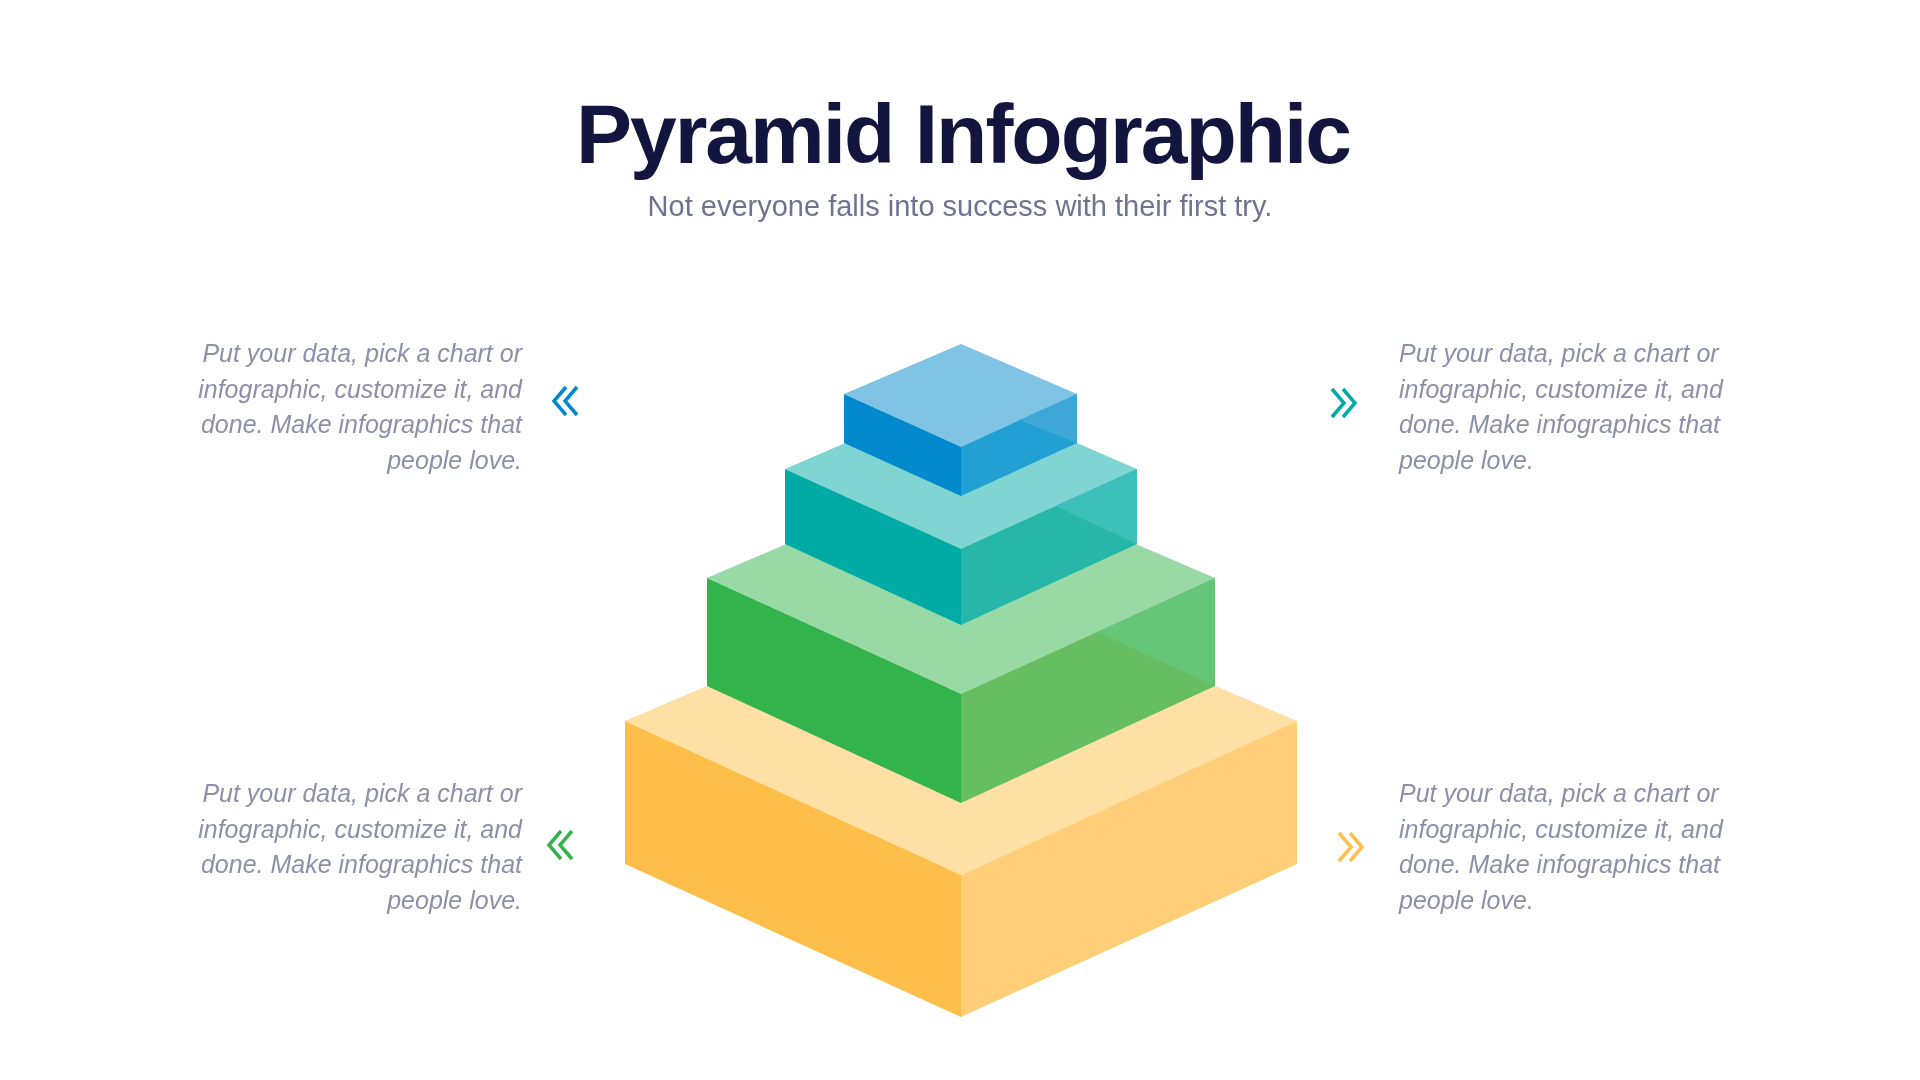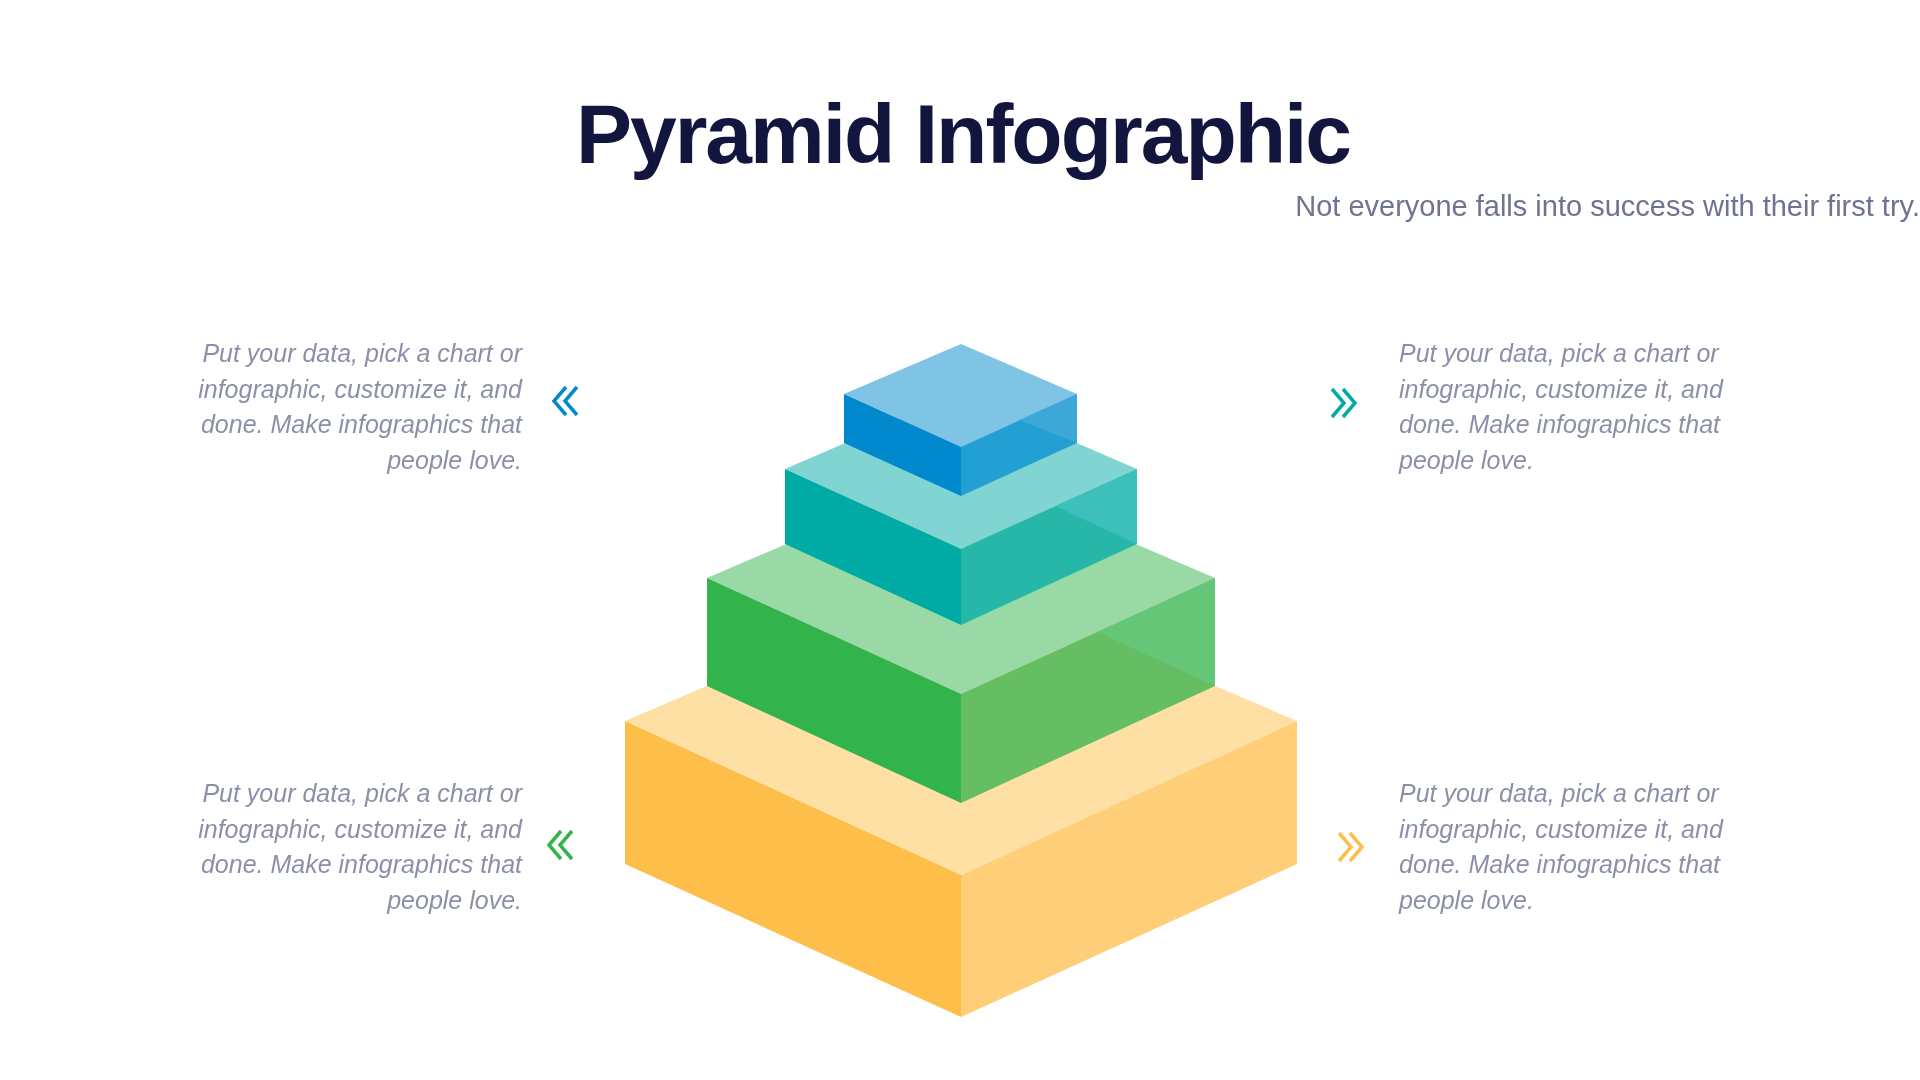--- a/index.html
+++ b/index.html
@@ -1,18 +1,18 @@
 <!DOCTYPE html>
 <html><head>
 <meta charset="utf-8">
 <style>
   html,body{margin:0;padding:0;background:#ffffff;}
   body{width:1920px;height:1080px;position:relative;overflow:hidden;font-family:"Liberation Sans","DejaVu Sans",sans-serif;}
   .title{position:absolute;left:3px;top:86px;width:1920px;text-align:center;font-size:84px;font-weight:bold;color:#12163f;letter-spacing:-2px;}
-  .subtitle{position:absolute;left:0;top:190px;width:1920px;text-align:right;font-size:29px;color:#6e7391;}
+  .subtitle{position:absolute;left:0;top:190px;width:1920px;text-align:center;font-size:29px;color:#6e7391;}
   .block{position:absolute;width:340px;font-size:25px;line-height:35.5px;color:#8b90a8;font-weight:normal;font-style:italic;}
   .block.left{text-align:right;}
   .block.right{text-align:left;}
   .chev{position:absolute;width:40px;height:40px;}
   svg.pyr{position:absolute;left:0;top:0;}
 </style>
 </head>
 <body>
 
 <div class="title">Pyramid Infographic</div>

